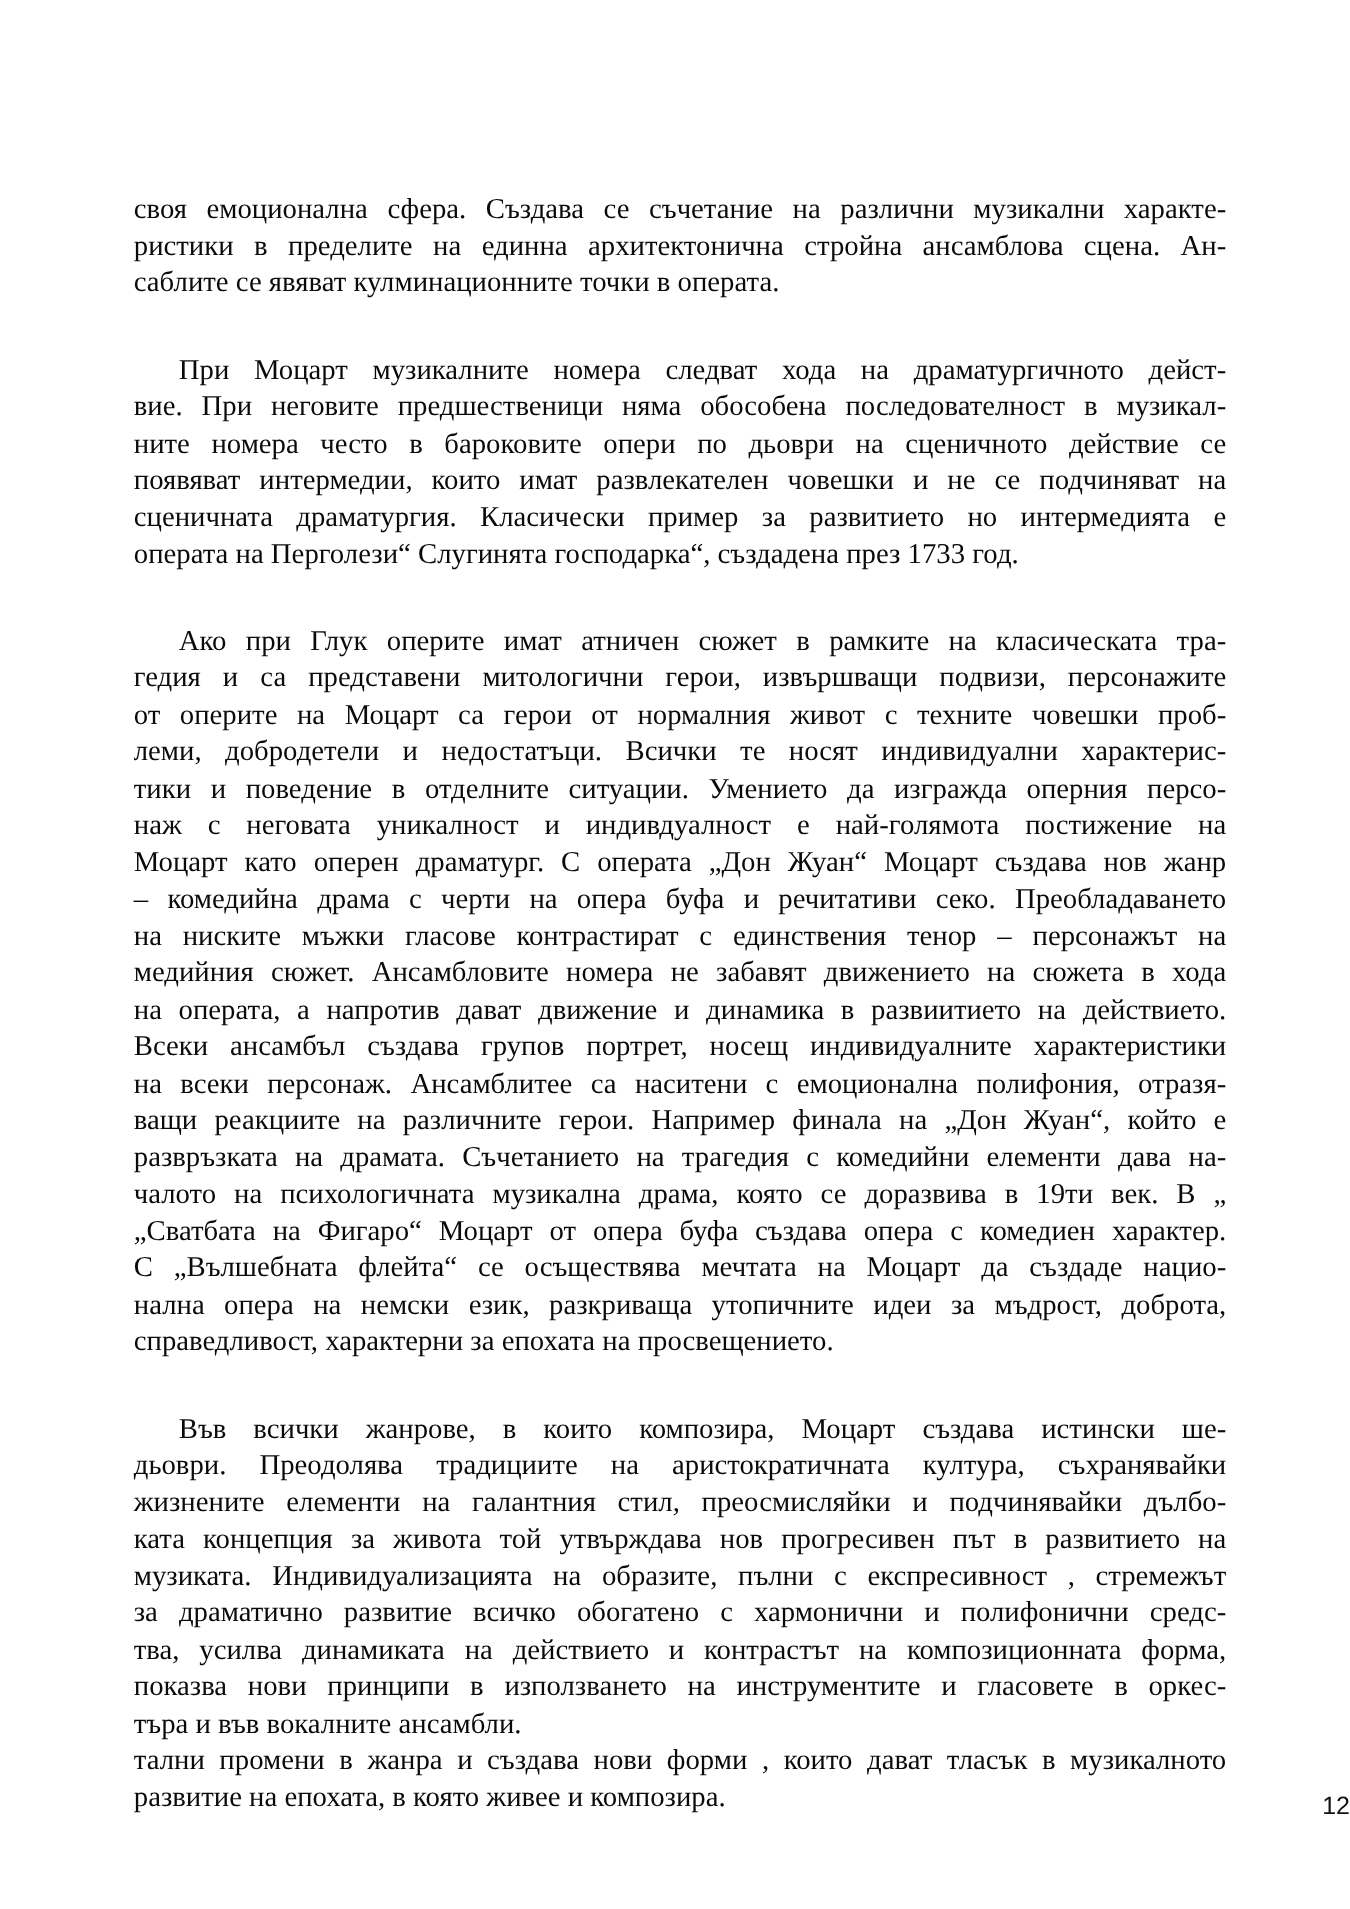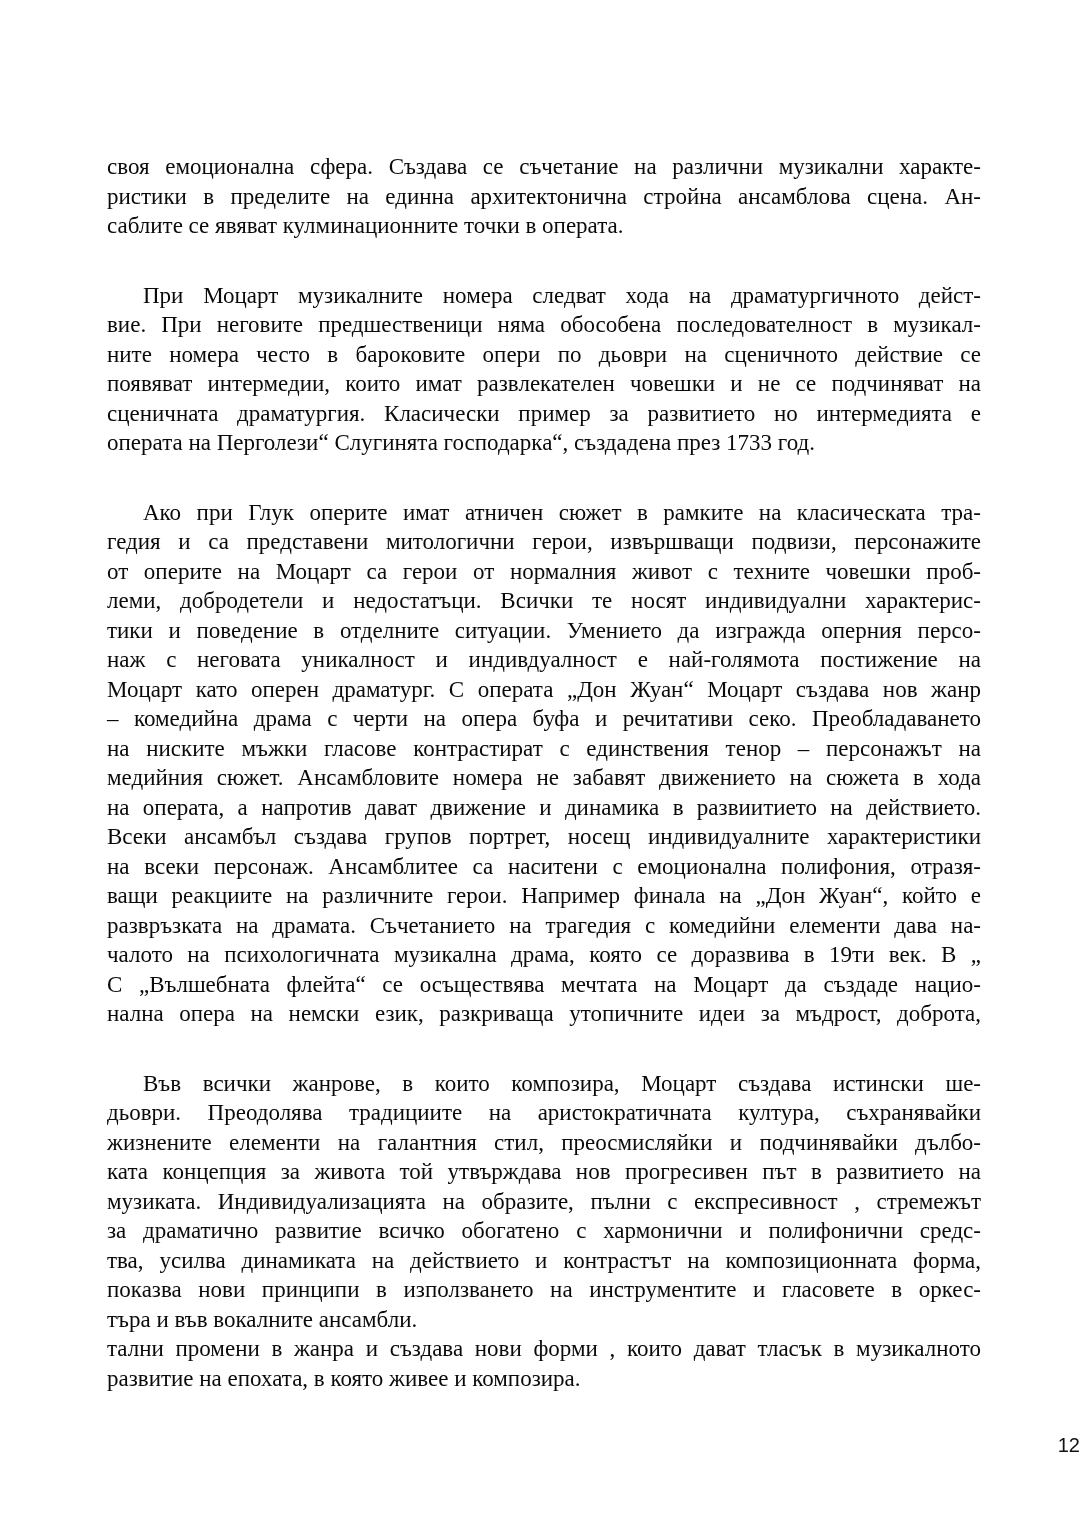--- a/index.html
+++ b/index.html
@@ -72,22 +72,24 @@
       <div class="line">Моцарт като оперен драматург. С операта „Дон Жуан“ Моцарт създава нов жанр</div>
       <div class="line">– комедийна драма с черти на опера буфа и речитативи секо. Преобладаването</div>
       <div class="line">на ниските мъжки гласове контрастират с единствения тенор – персонажът на</div>
       <div class="line">медийния сюжет. Ансамбловите номера не забавят движението на сюжета в хода</div>
       <div class="line">на операта, а напротив дават движение и динамика в развиитието на действието.</div>
       <div class="line">Всеки ансамбъл създава групов портрет, носещ индивидуалните характеристики</div>
       <div class="line">на всеки персонаж. Ансамблитее са наситени с емоционална полифония, отразя-</div>
       <div class="line">ващи реакциите на различните герои. Например финала на „Дон Жуан“, който е</div>
       <div class="line">развръзката на драмата. Съчетанието на трагедия с комедийни елементи дава на-</div>
       <div class="line">чалото на  психологичната музикална драма, която се доразвива в 19ти век. В „</div>
+      <div class="line">„Сватбата на Фигаро“ Моцарт от опера буфа създава опера с комедиен характер.</div>
       <div class="line">С „Вълшебната флейта“ се осъществява мечтата на Моцарт да създаде нацио-</div>
       <div class="line">нална опера на немски език, разкриваща утопичните идеи за мъдрост, доброта,</div>
+      <div class="line para-end">справедливост, характерни за епохата на просвещението.</div>
       <div class="line indent">Във всички жанрове, в които композира, Моцарт създава истински ше-</div>
       <div class="line">дьоври. Преодолява традициите на аристократичната култура, съхранявайки</div>
       <div class="line">жизнените елементи на галантния стил, преосмисляйки и подчинявайки дълбо-</div>
       <div class="line">ката концепция за живота той утвърждава нов прогресивен път в развитието на</div>
       <div class="line">музиката. Индивидуализацията на образите, пълни с експресивност , стремежът</div>
       <div class="line">за драматично  развитие всичко обогатено с хармонични и полифонични средс-</div>
       <div class="line">тва, усилва динамиката на действието и контрастът на композиционната форма,</div>
       <div class="line">показва нови принципи в използването на инструментите и гласовете в оркес-</div>
       <div class="line para-end">търа и във вокалните ансамбли.</div>
       <div class="line">тални промени в жанра и създава нови форми , които дават  тласък в музикалното</div>

